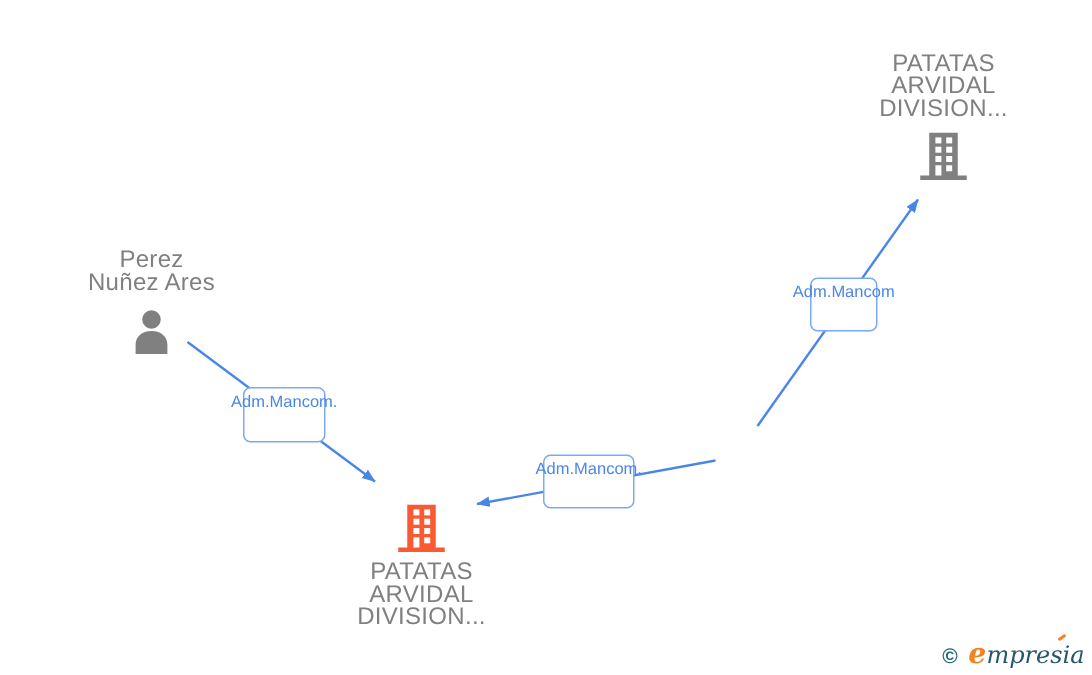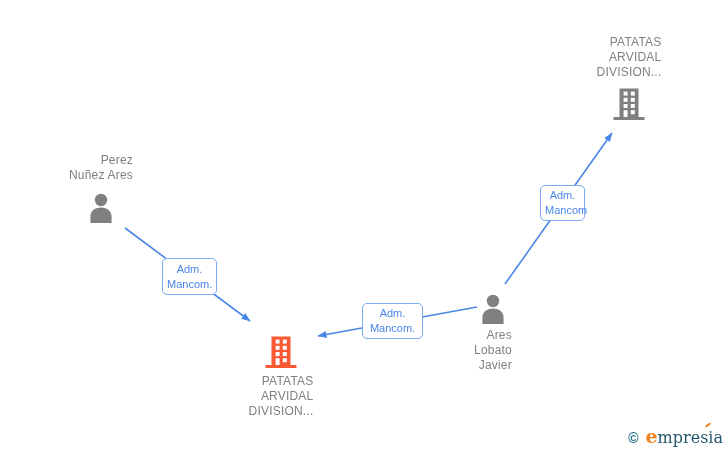--- a/index.html
+++ b/index.html
@@ -12,46 +12,46 @@
   }
   .edges-layer{position:absolute;left:0;top:0;width:728px;height:450px;}
   .edges-layer line{stroke:#4a86e8;stroke-width:1.6;}
   .edges-layer marker path{fill:#4a86e8;}
 
   .node{
     position:absolute;display:flex;flex-direction:column;align-items:center;
     width:140px;cursor:pointer;
   }
   .node-label{
-    color:#808080;font-size:12px;line-height:15px;text-align:right;
+    color:#808080;font-size:16px;line-height:15px;text-align:center;
     letter-spacing:.2px;
   }
   .node-label span{display:block;}
   .icon-gray{fill:#808080;}
   .icon-orange{fill:#fa5a32;}
   .company-icon{margin-top:6px;}
   .person-icon{margin-top:10px;}
   .node.icon-first .person-icon, .node.icon-first .company-icon{margin-top:0;}
   .node.icon-first .node-label{margin-top:4px;}
 
   .edge-label{
     position:absolute;box-sizing:border-box;
     background:#ffffff;border:1.5px solid #7aa9f5;border-radius:5px;
     color:#4a86e8;font-size:11px;line-height:15px;text-align:center;
-    display:flex;flex-direction:column;justify-content:center;
+    display:flex;flex-direction:row;justify-content:center;
     padding:2px 4px;
   }
   .edge-label span{display:block;white-space:nowrap;}
 
   .logo{
     position:absolute;right:5px;bottom:3px;
     display:flex;align-items:baseline;white-space:nowrap;
   }
   .logo-copyright{color:#1e6a7d;font-size:14px;font-weight:bold;margin-right:7px;}
-  .logo-brand{font-family:"DejaVu Serif", serif;position:relative;margin-top:43px;}
+  .logo-brand{font-family:"DejaVu Serif", serif;font-style:italic;position:relative;margin-top:43px;}
   .logo-e{color:#f58220;font-size:19px;font-weight:bold;}
   .logo-rest{color:#27576b;font-size:16px;}
   .logo-accent{
     position:absolute;right:12px;top:-1px;width:6px;height:2px;
     background:#f58220;border-radius:1px;transform:rotate(-35deg);
   }
 </style>
 </head>
 <body>
 
@@ -83,21 +83,21 @@
         <rect x="12.6" y="11.8" width="4" height="4"></rect>
           <rect x="19.8" y="11.8" width="4" height="4"></rect>
         <rect x="12.6" y="18" width="4" height="4"></rect>
           <rect x="19.8" y="18" width="4" height="4"></rect>
         <rect x="12.6" y="24.2" width="4" height="6.8"></rect>
           <rect x="19.8" y="24.2" width="4" height="4"></rect>
       </g>
     </svg>
   </div>
 
-  <div class="node" style="left:31px;top:153px;">
+  <div class="node" style="left:31px;top:166px;">
     <div class="node-label">
       <span>Perez</span>
       <span>Nuñez Ares</span>
     </div>
     <svg class="person-icon icon-gray" width="32" height="30" viewBox="0 0 32 30">
       <circle cx="16" cy="7" r="6.2"></circle>
       <path d="M16 14.6 c-6.6 0 -10.6 3.9 -10.6 9.2 L5.4 30 l21.2 0 l0 -6.2 c0 -5.3 -4 -9.2 -10.6 -9.2 Z"></path>
     </svg>
   </div>
 
@@ -116,31 +116,20 @@
           <rect x="19.8" y="24.2" width="4" height="4"></rect>
       </g>
     </svg>
     <div class="node-label">
       <span>PATATAS</span>
       <span>ARVIDAL</span>
       <span>DIVISION...</span>
     </div>
   </div>
 
-  <div class="node icon-first" style="left:423px;top:294px;">
-    <svg class="person-icon icon-gray" width="32" height="30" viewBox="0 0 32 30">
-      <circle cx="16" cy="7" r="6.2"></circle>
-      <path d="M16 14.6 c-6.6 0 -10.6 3.9 -10.6 9.2 L5.4 30 l21.2 0 l0 -6.2 c0 -5.3 -4 -9.2 -10.6 -9.2 Z"></path>
-    </svg>
-    <div class="node-label">
-      <span>Ares</span>
-      <span>Lobato</span>
-      <span>Javier</span>
-    </div>
-  </div>
 
   <div class="edge-label" style="left:162px;top:258px;width:55px;height:37px;">
     <span>Adm.</span>
     <span>Mancom.</span>
   </div>
   <div class="edge-label" style="left:362px;top:303px;width:61px;height:36px;">
     <span>Adm.</span>
     <span>Mancom.</span>
   </div>
   <div class="edge-label" style="left:540px;top:185px;width:45px;height:36px;">

